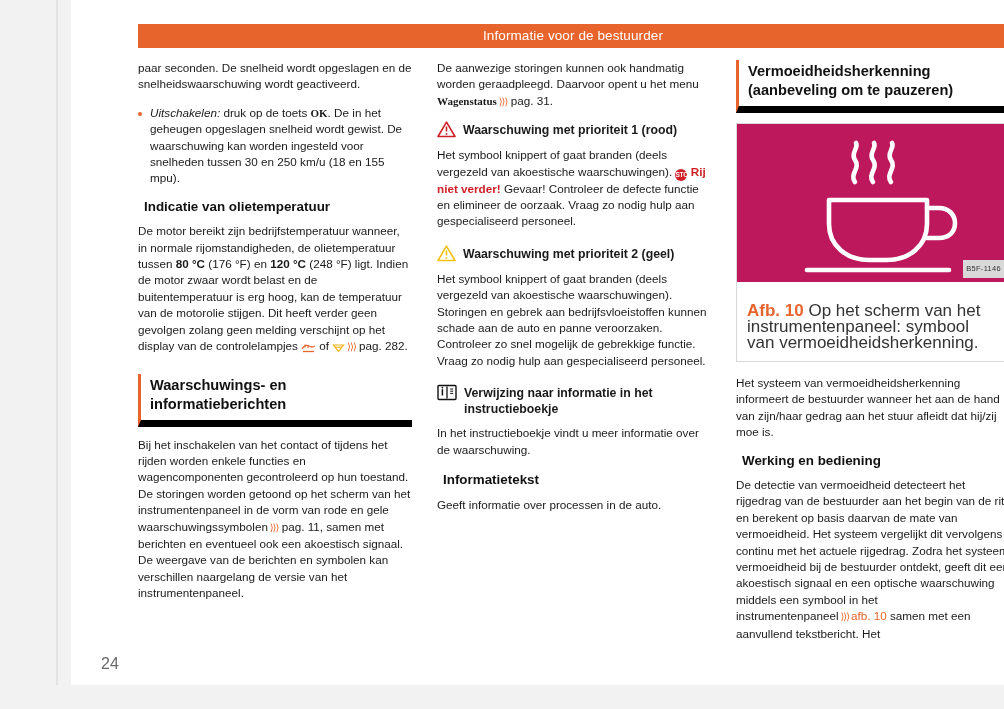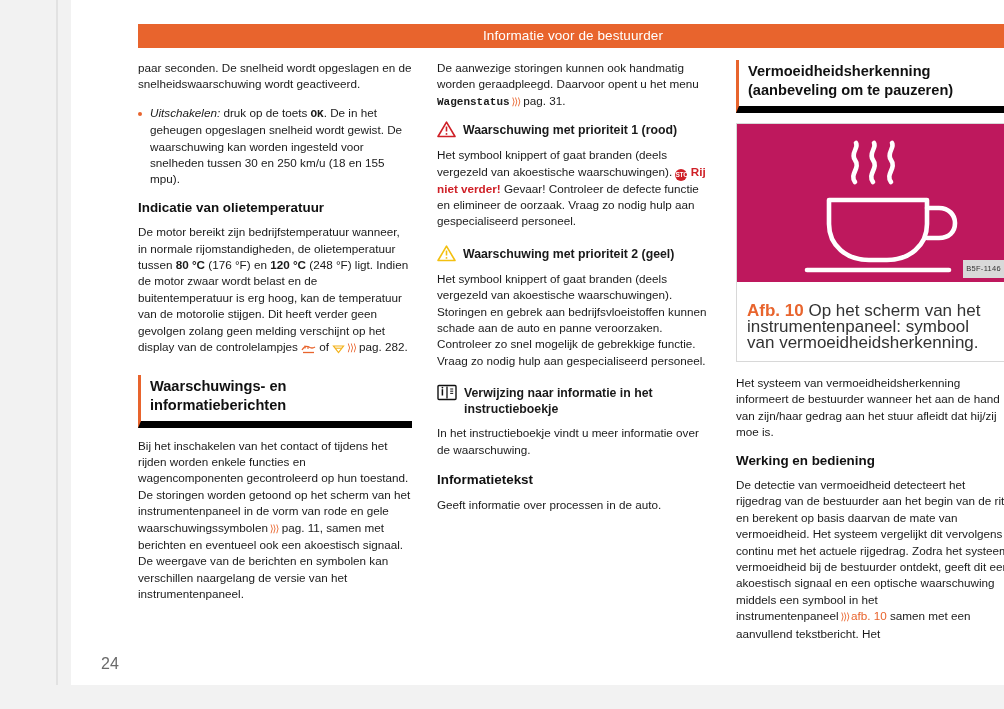--- a/index.html
+++ b/index.html
@@ -58,21 +58,21 @@
   .col2 { left: 299px; }
   .col3 { left: 598px; width: 274px; }
 
   p { margin: 0 0 12px 0; }
   b, .b { font-weight: bold; }
   i, .i { font-style: italic; }
 
   .h2 {
     font-size: 13.4px;
     font-weight: bold;
-    margin: 4px 0 8px 0;
+    margin: 4px 0 8px 6px;
     color: #111;
   }
   .h2.sp { margin-top: 14px; }
 
   
   .boxed-head {
     border-left: 3px solid #e8642d;
     border-bottom: 7px solid #000000;
     padding: 2px 0 6px 9px;
     margin: 16px 0 10px 0;
@@ -93,21 +93,21 @@
   .bullet::before {
     content: "";
     position: absolute;
     left: 0; top: 7px;
     width: 4px; height: 4px;
     border-radius: 50%;
     background: #e8642d;
   }
 
   .mono {
-    font-family: Liberation Mono, monospace;
+    font-family: Liberation Serif, serif;
     font-weight: bold;
     font-size: 11px;
   }
 
   .arrows { color: #e8642d; font-size: 10px; letter-spacing: -1px; }
   .link { color: #e8642d; }
 
   
   .icon-head {
     display: flex;

